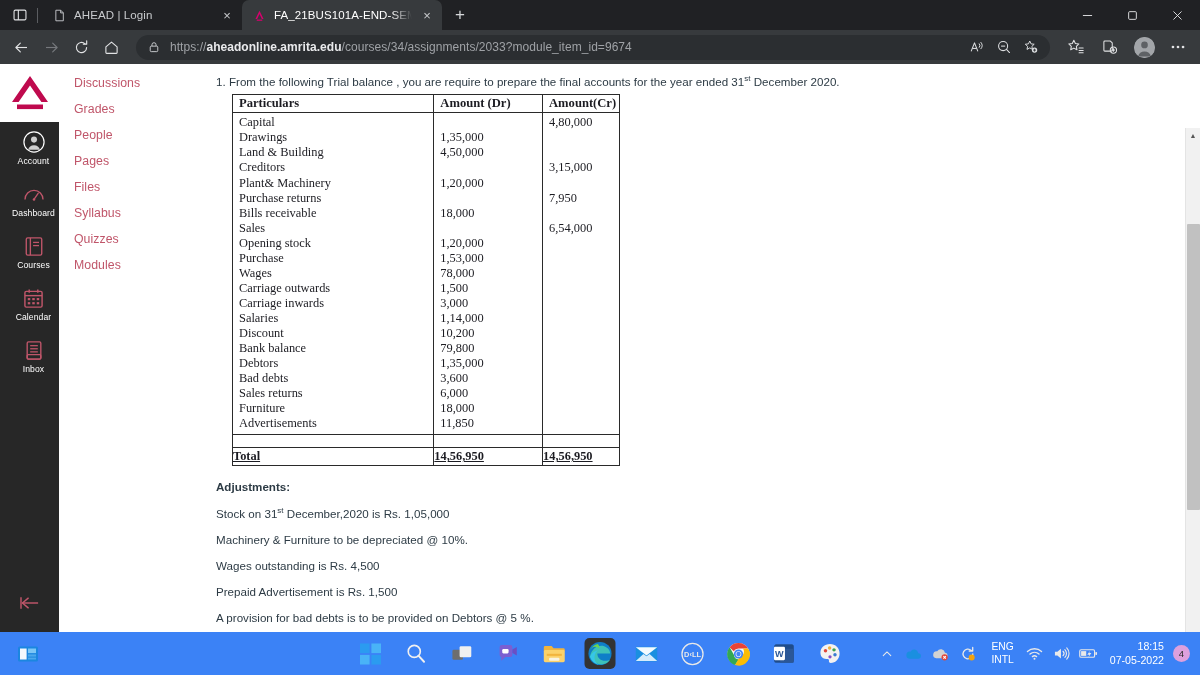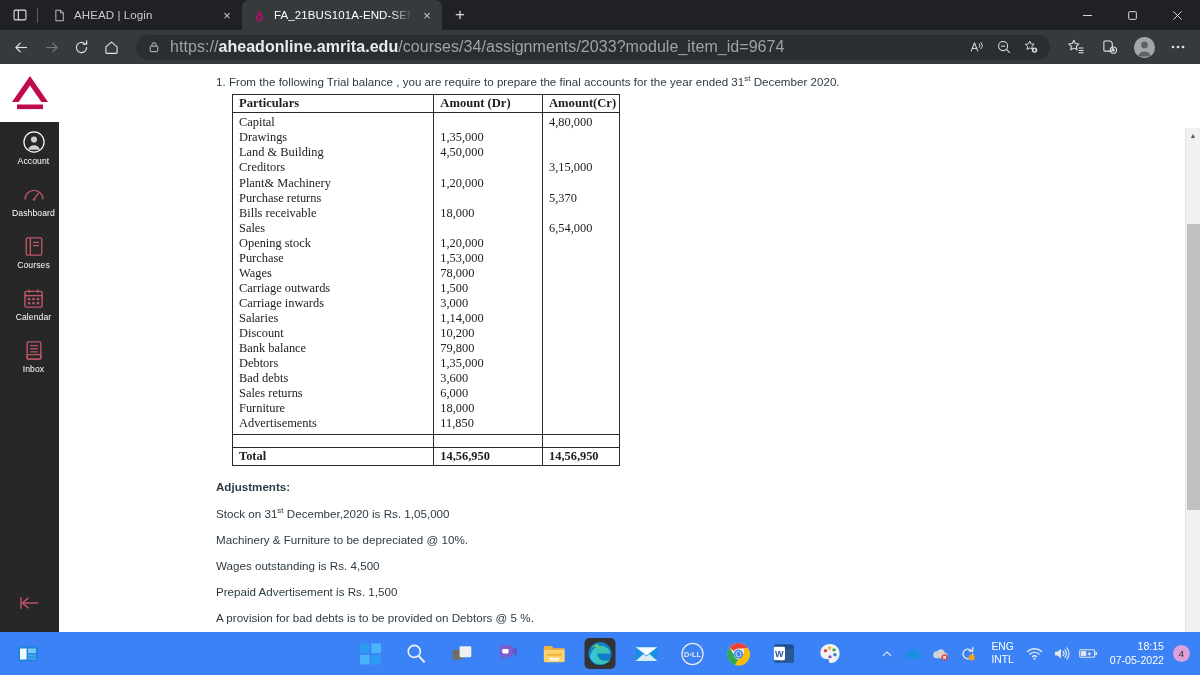--- a/index.html
+++ b/index.html
@@ -65,21 +65,21 @@
     width: 30px; height: 28px; display: flex; align-items: center; justify-content: center;
     border-radius: 4px; flex: none;
   }
   .omnibox {
     flex: 1 1 auto; height: 25px; margin: 0 6px 0 10px;
     background: #2b2e31; border-radius: 13px;
     display: flex; align-items: center; padding: 0 6px 0 10px; min-width: 0;
   }
   .lock-ico { width: 16px; height: 16px; display:flex; align-items:center; justify-content:center; flex:none; margin-right:8px;}
   .url {
-    flex: 1 1 auto; font-size: 16px; color: #9fa2a6; white-space: nowrap;
+    flex: 1 1 auto; font-size: 12px; color: #9fa2a6; white-space: nowrap;
     overflow: hidden; text-overflow: ellipsis; letter-spacing: .05px;
   }
   .url b { color: #e9eaec; font-weight: 600; }
   .omni-actions { display: flex; align-items: center; gap: 1px; flex: none; }
   .omni-actions .tb-icon { width: 26px; height: 24px; }
   .tb-right { display: flex; align-items: center; gap: 2px; flex: none; margin-left: 4px; }
   .tb-right .tb-icon { width: 32px; height: 28px; }
   .avatar-ico {
     width: 21px; height: 21px; border-radius: 50%; background: #9a9da1;
     display: flex; align-items: flex-end; justify-content: center; overflow: hidden;
@@ -149,21 +149,21 @@
     font-size: 12.4px; line-height: 15.05px; padding: 0 0 0 6px;
   }
   table.tb tbody tr:first-child td { padding-top: 2px; }
   table.tb tbody tr:last-child td { padding-bottom: 3px; }
   .col-p { width: 202px; }
   .col-d { width: 109px; }
   .col-c { width: 77px; }
   tr.spacer td { height: 13px; line-height: 13px; font-size:1px; }
   tr.total td {
     border-top: 1px solid #2a2a2a !important;
-    font-weight: bold; font-size: 12.4px; line-height: 17px; padding-left: 6px;
+    font-weight: bold; font-size: 12.4px; line-height: 17px;  text-decoration: underline;
   }
 
   .adj-head {
     margin: 14px 0 0 11px; font-size: 11.6px; font-weight: bold; color: #2d3b45;
   }
   .adj-line {
     margin: 13px 12px 0 11px; font-size: 11.6px; color: #2d3b45; letter-spacing: .01px;
   }
   .adj-line sup { font-size: 8px; }
 
@@ -450,20 +450,30 @@
 
       <div class="gn-collapse">
         <svg width="26" height="18" viewBox="0 0 28 20">
             <line x1="4" y1="3.6" x2="4" y2="16.4" stroke="#c0566a" stroke-width="1.6"></line>
             <line x1="5.5" y1="10" x2="23" y2="10" stroke="#c0566a" stroke-width="1.6"></line>
             <polyline points="12,4.6 5.6,10 12,15.4" fill="none" stroke="#c0566a" stroke-width="1.6" stroke-linecap="round" stroke-linejoin="round"></polyline>
           </svg>
       </div>
     </nav>
 
+    <nav class="coursenav">
+      <a class="cn-item">Discussions</a>
+      <a class="cn-item">Grades</a>
+      <a class="cn-item">People</a>
+      <a class="cn-item">Pages</a>
+      <a class="cn-item">Files</a>
+      <a class="cn-item">Syllabus</a>
+      <a class="cn-item">Quizzes</a>
+      <a class="cn-item">Modules</a>
+    </nav>
 
     <main class="content">
       <p class="q-line">
         <span>1.</span>
         <span>From the following Trial balance , you are require to prepare the final accounts for the year ended 31</span><sup>st</sup><span> December 2020.</span>
       </p>
 
       <table class="tb">
         <thead>
           <tr>
@@ -494,21 +504,21 @@
               <td class="col-c">3,15,000</td>
             </tr>
             <tr>
               <td class="col-p">Plant&amp; Machinery</td>
               <td class="col-d">1,20,000</td>
               <td class="col-c">&nbsp;</td>
             </tr>
             <tr>
               <td class="col-p">Purchase returns</td>
               <td class="col-d">&nbsp;</td>
-              <td class="col-c">5,370</td>
+              <td class="col-c">7,950</td>
             </tr>
             <tr>
               <td class="col-p">Bills receivable</td>
               <td class="col-d">18,000</td>
               <td class="col-c">&nbsp;</td>
             </tr>
             <tr>
               <td class="col-p">Sales</td>
               <td class="col-d">&nbsp;</td>
               <td class="col-c">6,54,000</td>

